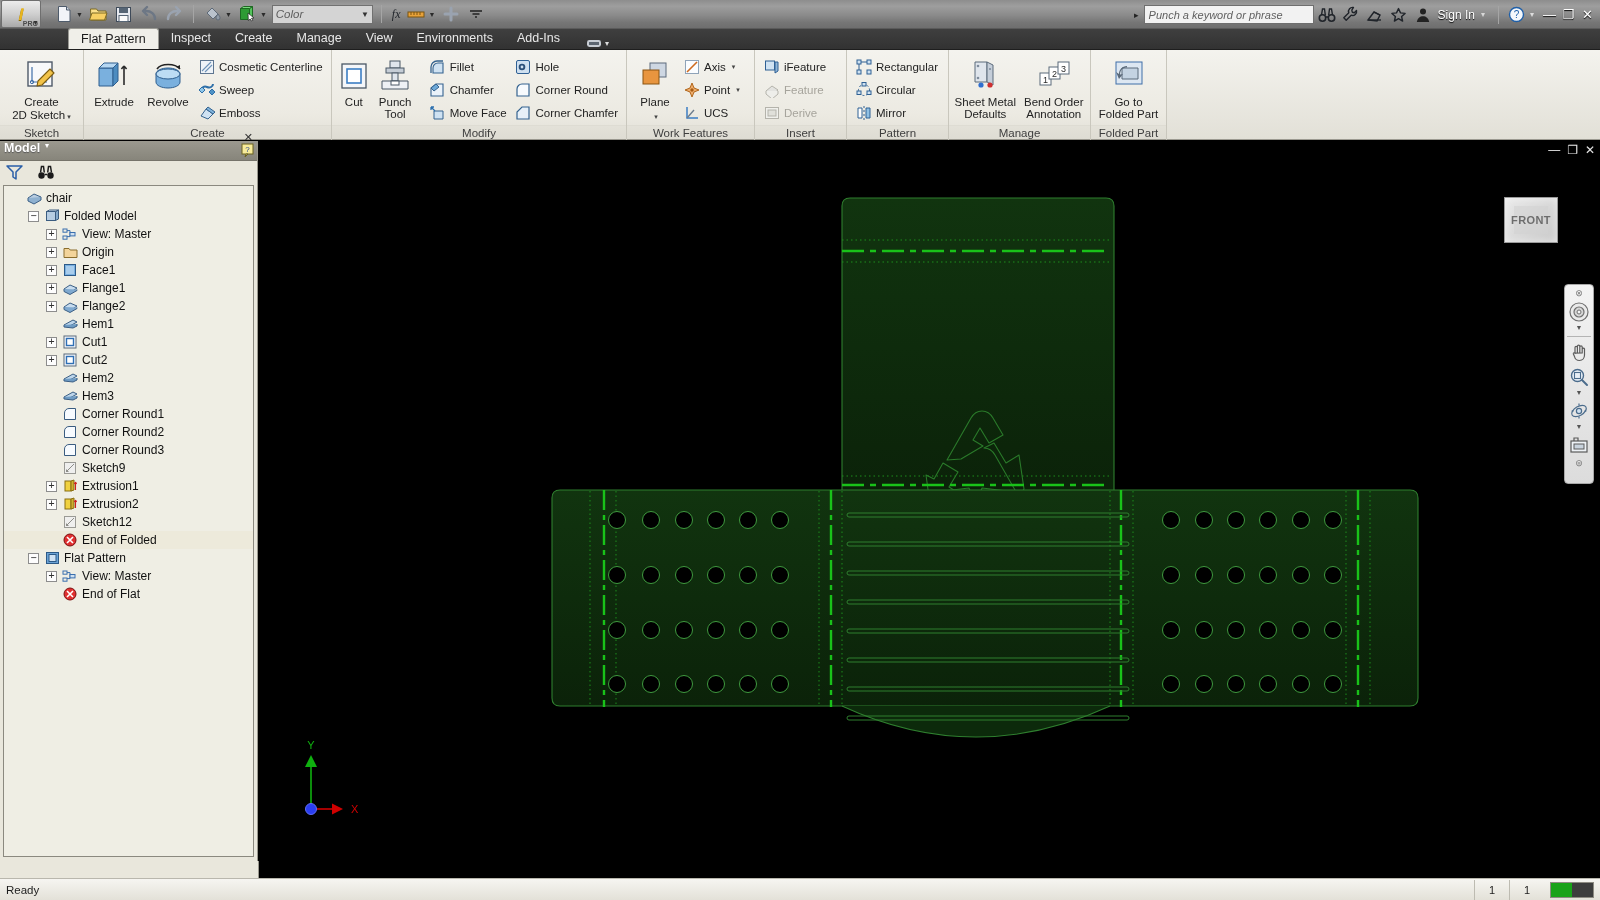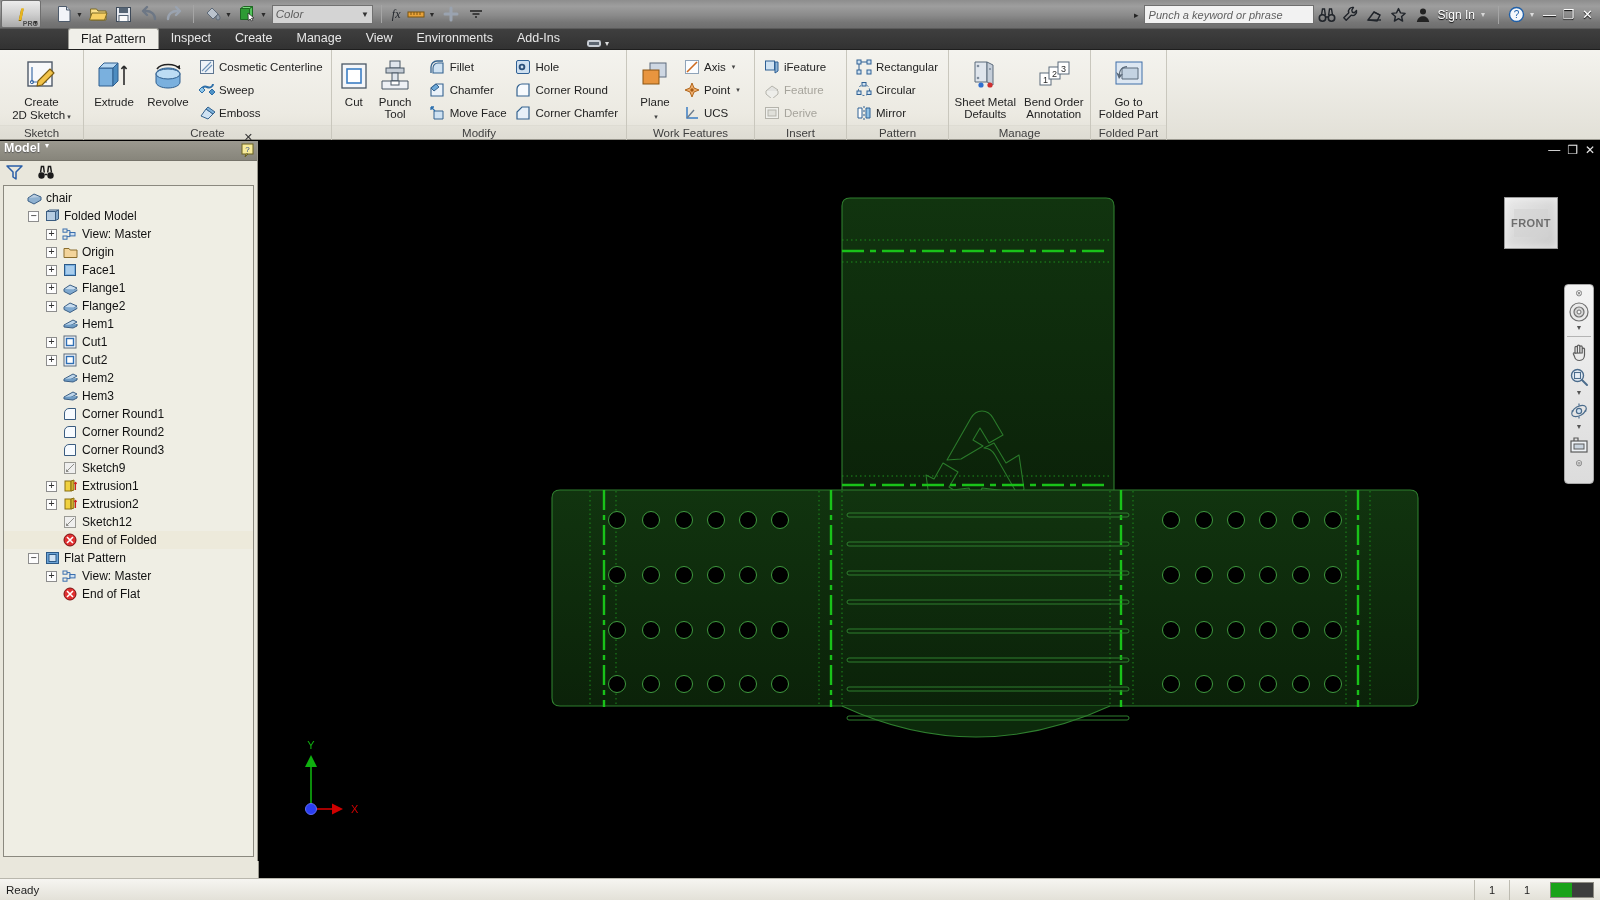--- a/index.html
+++ b/index.html
@@ -138,21 +138,21 @@
 
   
   .graphics {
     position: absolute; left: 259px; top: 141px; right: 0; bottom: 39px;
     background: #000000; overflow: hidden;
   }
   .gfx-winbtns { position: absolute; right: 5px; top: 3px; display: flex; gap: 7px; z-index: 6;}
   .gfx-winbtns span { color: #e6e6e6; font-size: 12px; line-height: 12px; }
 
   .viewcube {
-    position: absolute; right: 42px; top: 56px; width: 54px; height: 52px;
+    position: absolute; right: 42px; top: 56px; width: 54px; height: 46px;
     background: linear-gradient(135deg, #e9e9e9, #c9c9c9);
     border: 1px solid #9b9b9b;
     display: flex; align-items: center; justify-content: center;
     font-size: 11px; font-weight: bold; color: #6d6d6d; letter-spacing: .4px;
     box-shadow: inset 0 0 8px rgba(255,255,255,.6);
   }
   .viewcube .face { width: 34px; height: 28px; background: rgba(210,210,210,.55);
       display: flex; align-items: center; justify-content: center; }
 
   .navbar {

